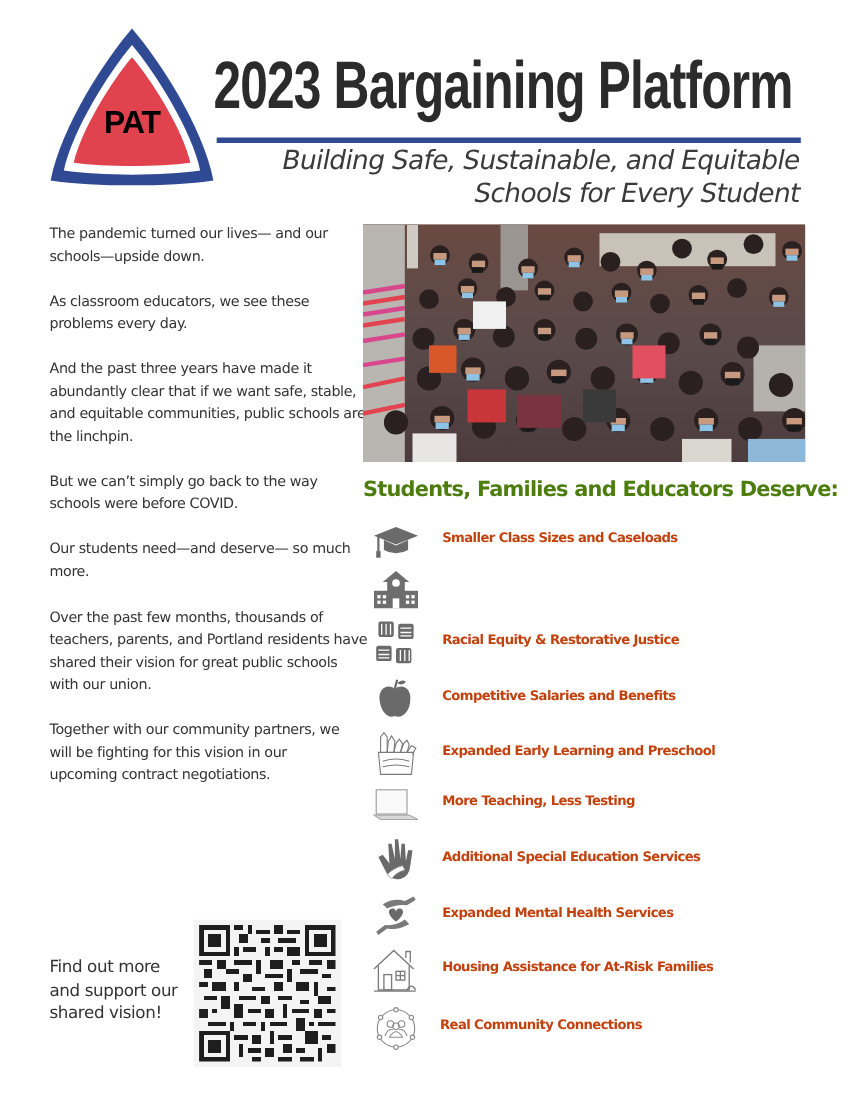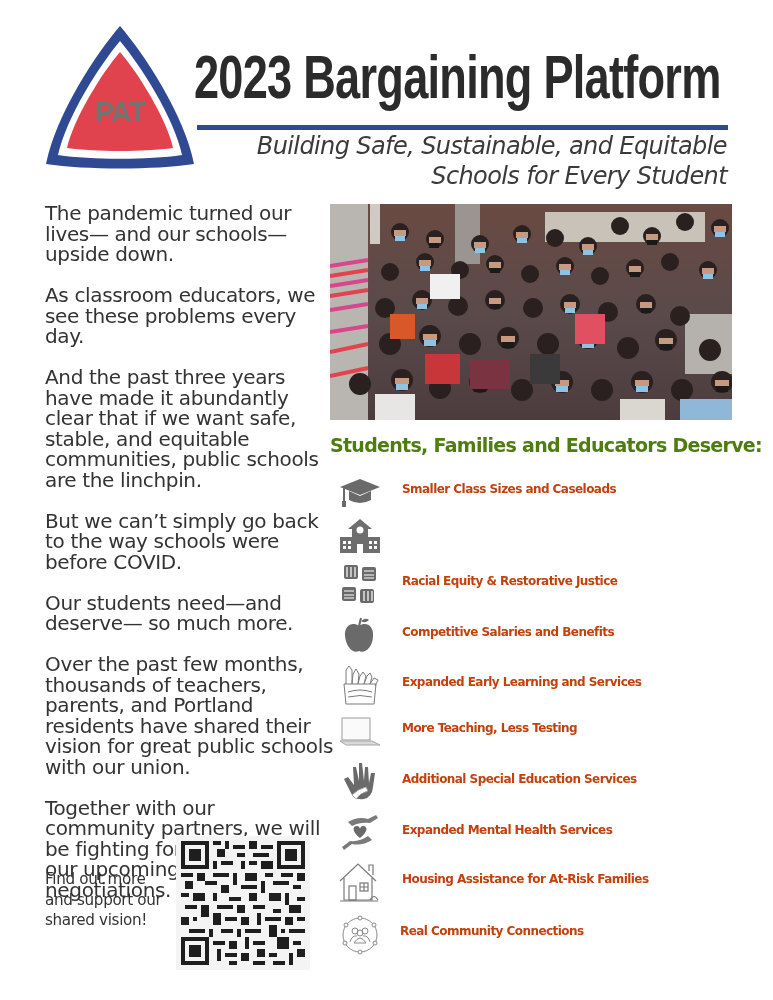--- a/index.html
+++ b/index.html
@@ -15,21 +15,21 @@
     transform:scaleX(0.74); transform-origin:left top;
   }
   .rule { position:absolute; left:197px; top:125px; width:531px; height:5px; background:#2f4a93; }
   .subtitle {
     position:absolute; right:46px; top:131px; width:520px; text-align:right;
     font-family:"DejaVu Sans", sans-serif; font-style:italic; font-size:24px; line-height:30px;
     color:#3a3a3a; letter-spacing:-0.6px;
   }
   .left-col {
     position:absolute; left:45px; top:203px; width:290px;
-    font-family:"DejaVu Sans", sans-serif; font-size:20px; line-height:20.5px; color:#333;
+    font-family:"DejaVu Sans", sans-serif; font-size:13px; line-height:20.5px; color:#333;
     letter-spacing:-0.35px;
   }
   .left-col p { margin:0 0 20.5px 0; }
   .findout { position:absolute; left:45px; top:869px; width:120px;
     font-family:"DejaVu Sans", sans-serif; font-size:15.2px; line-height:20.5px; color:#333; letter-spacing:-0.35px; }
   .qr { position:absolute; left:176px; top:836px; width:134px; height:134px; background:#f4f4f4; }
   .qr svg { position:absolute; left:5px; top:5px; }
   .photo {
     position:absolute; left:330px; top:204px; width:402px; height:216px; overflow:hidden;
     background:#6e5a55;
@@ -49,21 +49,21 @@
 </style>
 </head>
 <body>
 
 <div class="logo">
   <svg width="152" height="145" viewBox="0 0 152 145">
     <path d="M76 2 C 100 30, 140 90, 150 140 C 110 146, 42 146, 2 140 C 12 90, 52 30, 76 2 Z" fill="#2f4a93"></path>
     <path d="M76 17 C 97 42, 130 94, 138 131 C 104 136, 48 136, 14 131 C 22 94, 55 42, 76 17 Z" fill="#ffffff"></path>
     <path d="M76 28 C 95 50, 123 96, 129 124 C 100 128, 52 128, 23 124 C 29 96, 57 50, 76 28 Z" fill="#e0434d"></path>
   </svg>
-  <span style="position:absolute;left:38px;top:72px;width:76px;text-align:center;color:#737373;font-weight:bold;font-size:29px;font-family:'Liberation Sans',sans-serif;letter-spacing:-1px;">PAT</span>
+  <span style="position:absolute;left:38px;top:72px;width:76px;text-align:center;color:#000000;font-weight:bold;font-size:29px;font-family:'Liberation Sans',sans-serif;letter-spacing:-1px;">PAT</span>
 </div>
 
 <div class="title">2023 Bargaining Platform</div>
 <div class="rule"></div>
 <div class="subtitle">
   <div>Building Safe, Sustainable, and Equitable</div>
   <div>Schools for Every Student</div>
 </div>
 
 <div class="left-col">
@@ -324,21 +324,21 @@
         <path d="M6 20 L38 20 L36 40 L8 40 Z"></path>
         <path d="M8 20 L8 6 L11 2 L14 6 L14 20"></path>
         <path d="M14 20 L15 10 L18 5 L21 10 L20 20"></path>
         <path d="M20 20 L22 12 L25 8 L28 12 L26 20"></path>
         <path d="M26 20 L29 12 L32 9 L34 13 L32 20"></path>
         <path d="M32 20 L36 14 L40 16 L37 22"></path>
         <path d="M10 28 Q 22 24 34 28"></path>
         <path d="M10 33 Q 22 30 34 33"></path>
       </svg>
   </span>
-  <span class="lbl">Expanded Early Learning and Services</span>
+  <span class="lbl">Expanded Early Learning and Preschool</span>
 </div>
 
 <div class="item" style="top:710px">
   <span class="ico">
     <svg width="44" height="44" viewBox="0 0 44 44">
         <rect x="4" y="8" width="28" height="22" fill="#fafafa" stroke="#9a9a9a" stroke-width="1"></rect>
         <path d="M2 31 L34 31 L42 35 L8 35 Z" fill="#d8d8d8" stroke="#a8a8a8" stroke-width="1"></path>
       </svg>
   </span>
   <span class="lbl">More Teaching, Less Testing</span>

